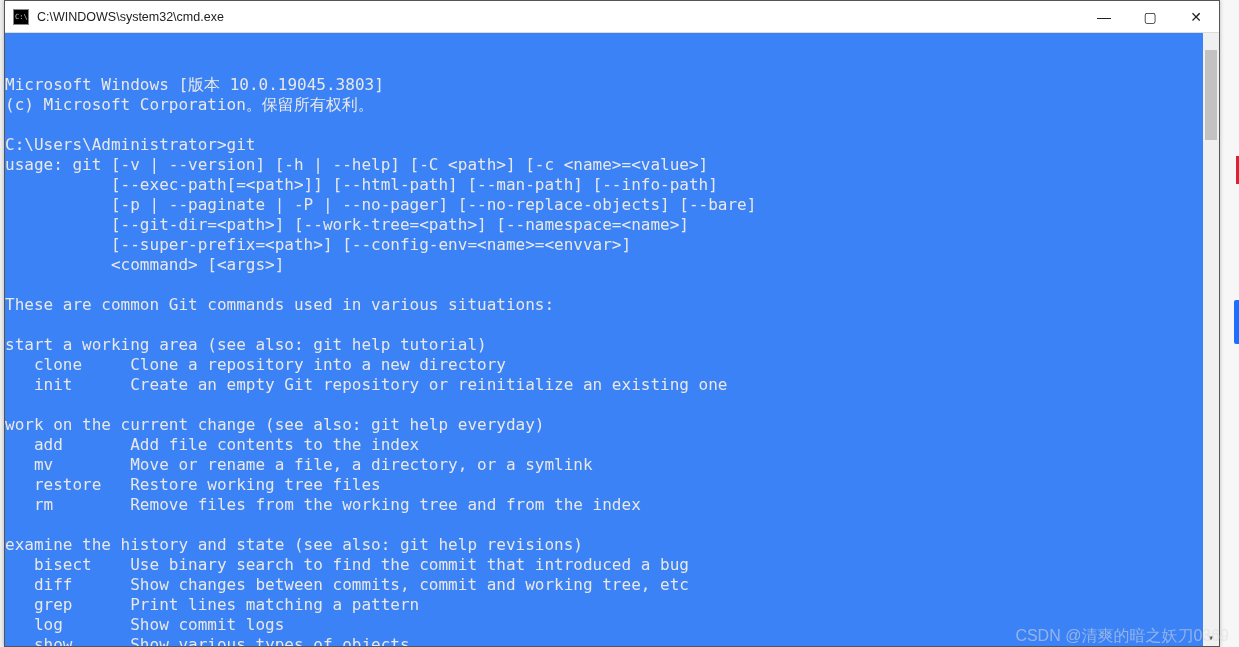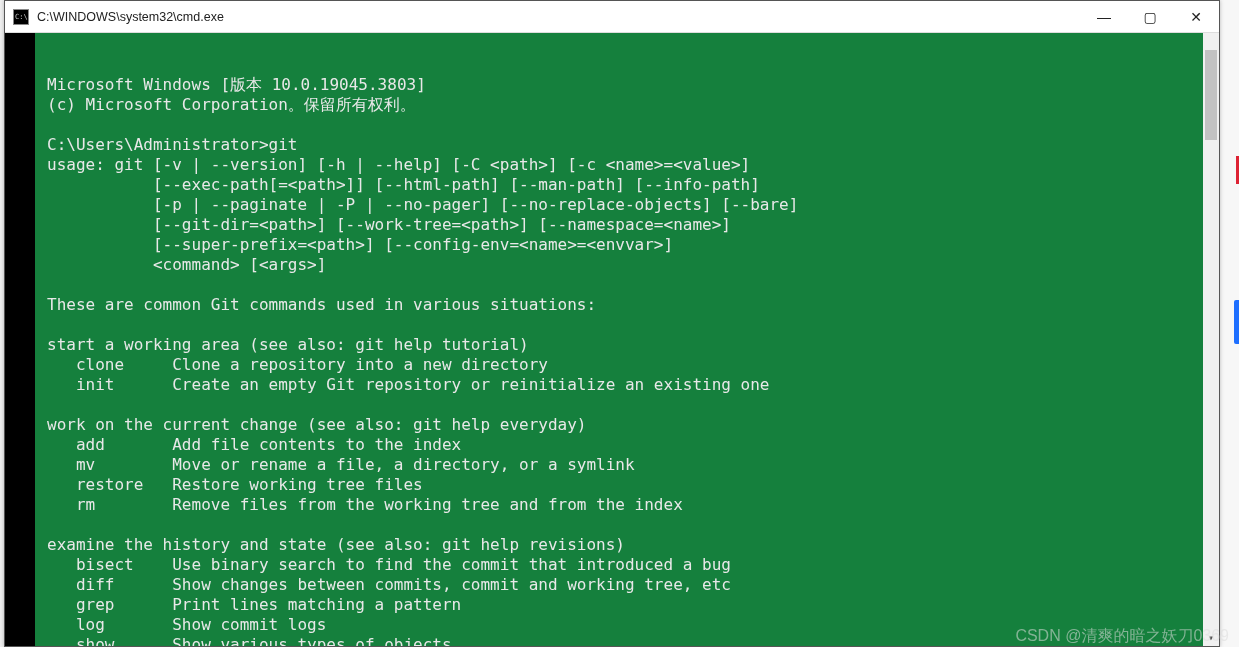--- a/index.html
+++ b/index.html
@@ -22,24 +22,24 @@
     content: "C:\\"; color: #c0c0c0; font: 7px/1 monospace;
     position: absolute; left: 1px; top: 4px;
   }
   .titlebar-title { font-size: 12.5px; color: #222; flex: 1; }
   .title-controls { display: flex; height: 100%; }
   .title-btn {
     width: 46px; height: 100%; display: flex; align-items: center; justify-content: center;
     font-size: 14px; color: #222;
   }
   .term {
-    flex: 1; background: #15803d; color: #e8e8e8;
+    flex: 1; background: #3b82f6; color: #e8e8e8;
     font-family: "NSimSun","SimSun","Consolas",monospace;
     font-size: 16px; line-height: 20px; letter-spacing: 0px;
-    padding: 2px 0 0 12px; white-space: pre; overflow: hidden; position: relative; margin-left: 30px;
+    padding: 2px 0 0 0; white-space: pre; overflow: hidden; position: relative;
   }
   .term .row { white-space: pre; }
   .scrollbar {
     position: absolute; right: 0; top: 0; bottom: 0; width: 16px;
     background: #f0f0f0;
   }
   .sb-btn {
     width: 16px; height: 17px; background: #f0f0f0; display:flex;align-items:center;justify-content:center;
     font-size:10px;color:#555;
   }

